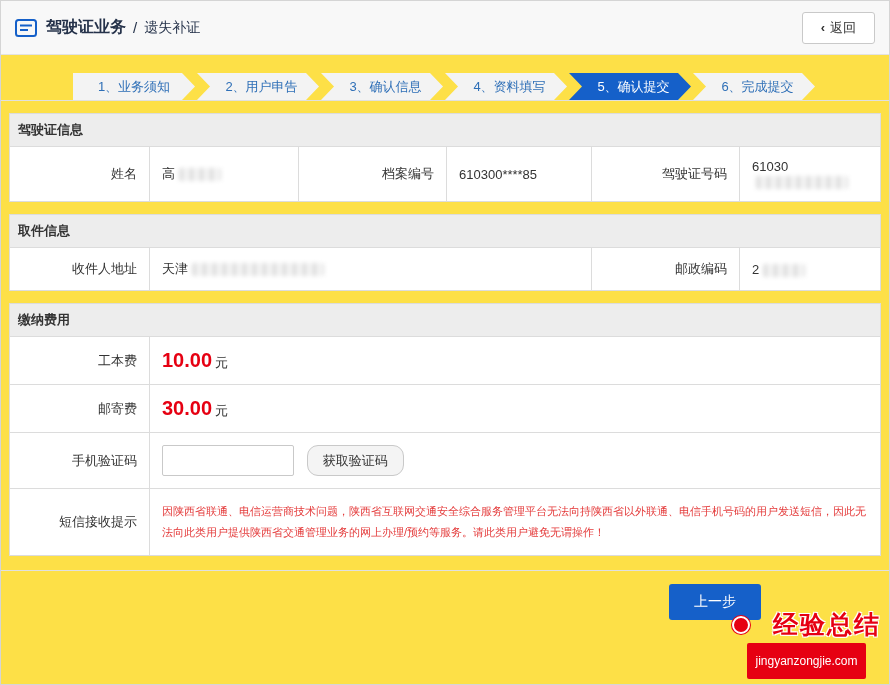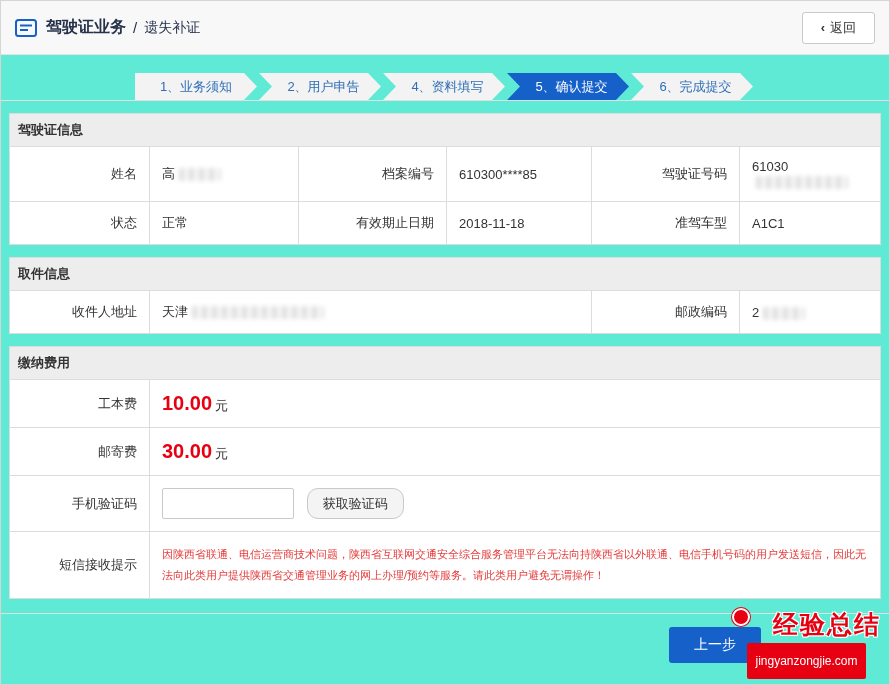--- a/index.html
+++ b/index.html
@@ -1,18 +1,18 @@
 <!DOCTYPE html>
 <html><head>
 <meta charset="utf-8">
 <style>
   *{margin:0;padding:0;box-sizing:border-box;}
   html,body{background:#fff;}
   body{font-family:"Liberation Sans","DejaVu Sans",sans-serif;}
-  .page{width:890px;height:685px;border:1px solid #d5d5d5;position:relative;background:#5eead4;overflow:hidden;}
+  .page{width:890px;height:685px;border:1px solid #d5d5d5;position:relative;background:#fde047;overflow:hidden;}
 
   
   .topbar{height:54px;background:#f8f8f8;border-bottom:1px solid #e3e3e3;display:flex;align-items:center;padding:0 14px;}
   .hdr-icon{display:flex;margin-right:9px;}
   .title-main{font-size:16px;font-weight:bold;color:#25324a;}
   .title-divider{margin:0 7px;color:#25324a;font-size:15px;}
   .title-sub{font-size:14px;color:#25324a;}
   .back-btn{margin-left:auto;background:#fff;border:1px solid #c9c9c9;border-radius:3px;padding:6px 18px;font-size:13px;color:#333;cursor:pointer;display:flex;align-items:center;gap:5px;}
   .back-btn .chev{font-weight:bold;font-size:13px;}
 
@@ -40,21 +40,21 @@
   .code-input{width:132px;height:31px;border:1px solid #c9c9c9;border-radius:2px;padding:0 8px;font-size:13px;vertical-align:middle;}
   .code-btn{margin-left:9px;height:31px;padding:0 15px;background:#f4f4f4;border:1px solid #c9c9c9;border-radius:11px;font-size:13px;color:#333;vertical-align:middle;cursor:pointer;}
   .notice{color:#e43b3b;font-size:11px;line-height:1.9;}
 
   
   .footer{margin-top:14px;border-top:1px solid #e0e0e0;padding:13px 128px 0 0;display:flex;justify-content:flex-end;}
   .prev-btn{background:#1560c9;color:#fff;border:none;border-radius:3px;padding:9px 25px;font-size:14px;cursor:pointer;}
 
   
   .watermark{position:absolute;right:8px;bottom:5px;text-align:center;}
-  .wm-top{display:flex;align-items:flex-start;justify-content:center;gap:23px;}
+  .wm-top{display:flex;align-items:center;justify-content:center;gap:23px;}
   .wm-dot{width:18px;height:18px;border-radius:50%;background:#e60012;border:2px solid #fff;box-shadow:0 0 0 1px #e60012;display:inline-block;}
   .wm-title{font-size:25px;font-weight:bold;color:#e60012;letter-spacing:2px;
             text-shadow:-1px -1px 0 #fff,1px -1px 0 #fff,-1px 1px 0 #fff,1px 1px 0 #fff;}
   .wm-domain{background:#e60012;color:#fff;font-size:12px;padding:11px 8px;border-radius:2px;margin-top:2px;display:inline-block;}
 </style>
 </head>
 <body>
 
 <div class="page">
 
@@ -71,20 +71,21 @@
     <span class="title-sub">遗失补证</span>
     <button class="back-btn">
       <span class="chev">‹</span>
       <span>返回</span>
     </button>
   </div>
 
   <div class="steps">
     <div class="step">1、业务须知</div>
     <div class="step">2、用户申告</div>
+    <div class="step">3、确认信息</div>
     <div class="step">4、资料填写</div>
     <div class="step active">5、确认提交</div>
     <div class="step">6、完成提交</div>
   </div>
 
   <section class="panel">
     <div class="panel-title">驾驶证信息</div>
     <table class="info">
       <colgroup>
           <col style="width:140px">
@@ -100,34 +101,20 @@
         <td>
           <span>高</span><span class="blur w40"></span>
         </td>
         <td class="lbl">档案编号</td>
         <td>
           <span>610300****85</span>
         </td>
         <td class="lbl">驾驶证号码</td>
         <td>
           <span>61030</span><span class="blur w90"></span>
-        </td>
-      </tr>
-      <tr>
-        <td class="lbl">状态</td>
-        <td>
-          <span>正常</span>
-        </td>
-        <td class="lbl">有效期止日期</td>
-        <td>
-          <span>2018-11-18</span>
-        </td>
-        <td class="lbl">准驾车型</td>
-        <td>
-          <span>A1C1</span>
         </td>
       </tr>
     </tbody>
       </table>
   </section>
 
   <section class="panel">
     <div class="panel-title">取件信息</div>
     <table class="info">
       <colgroup>

